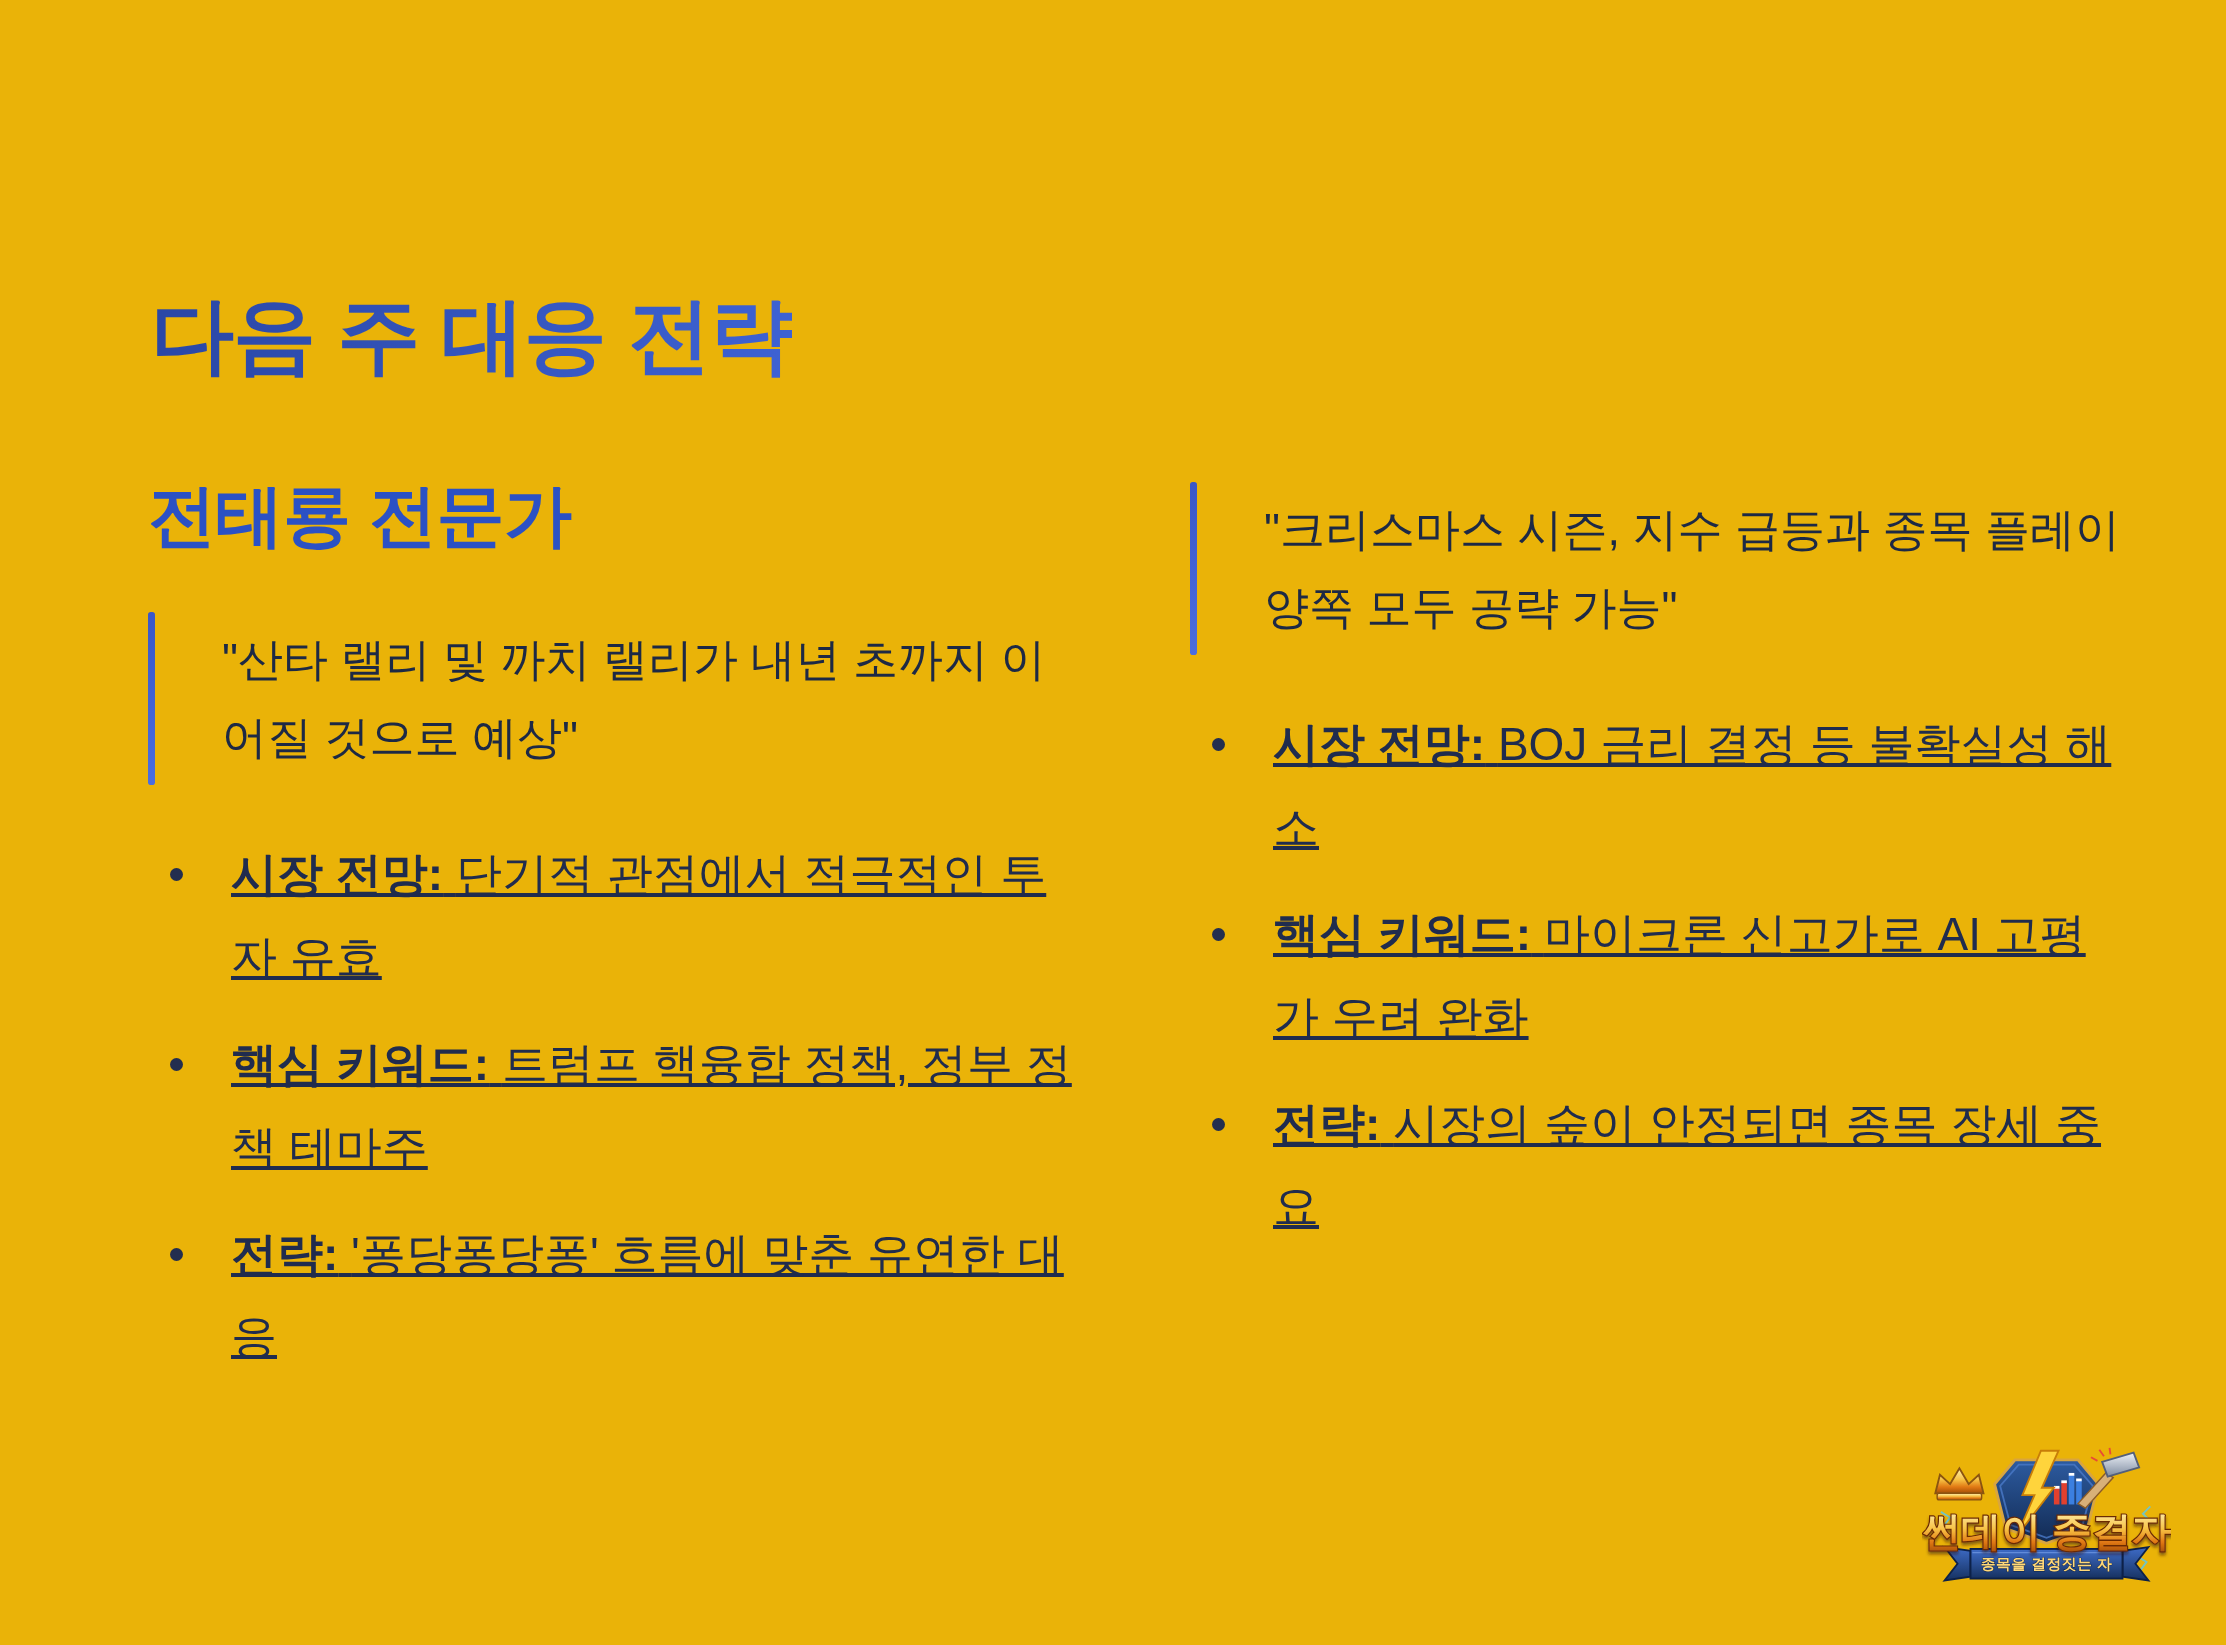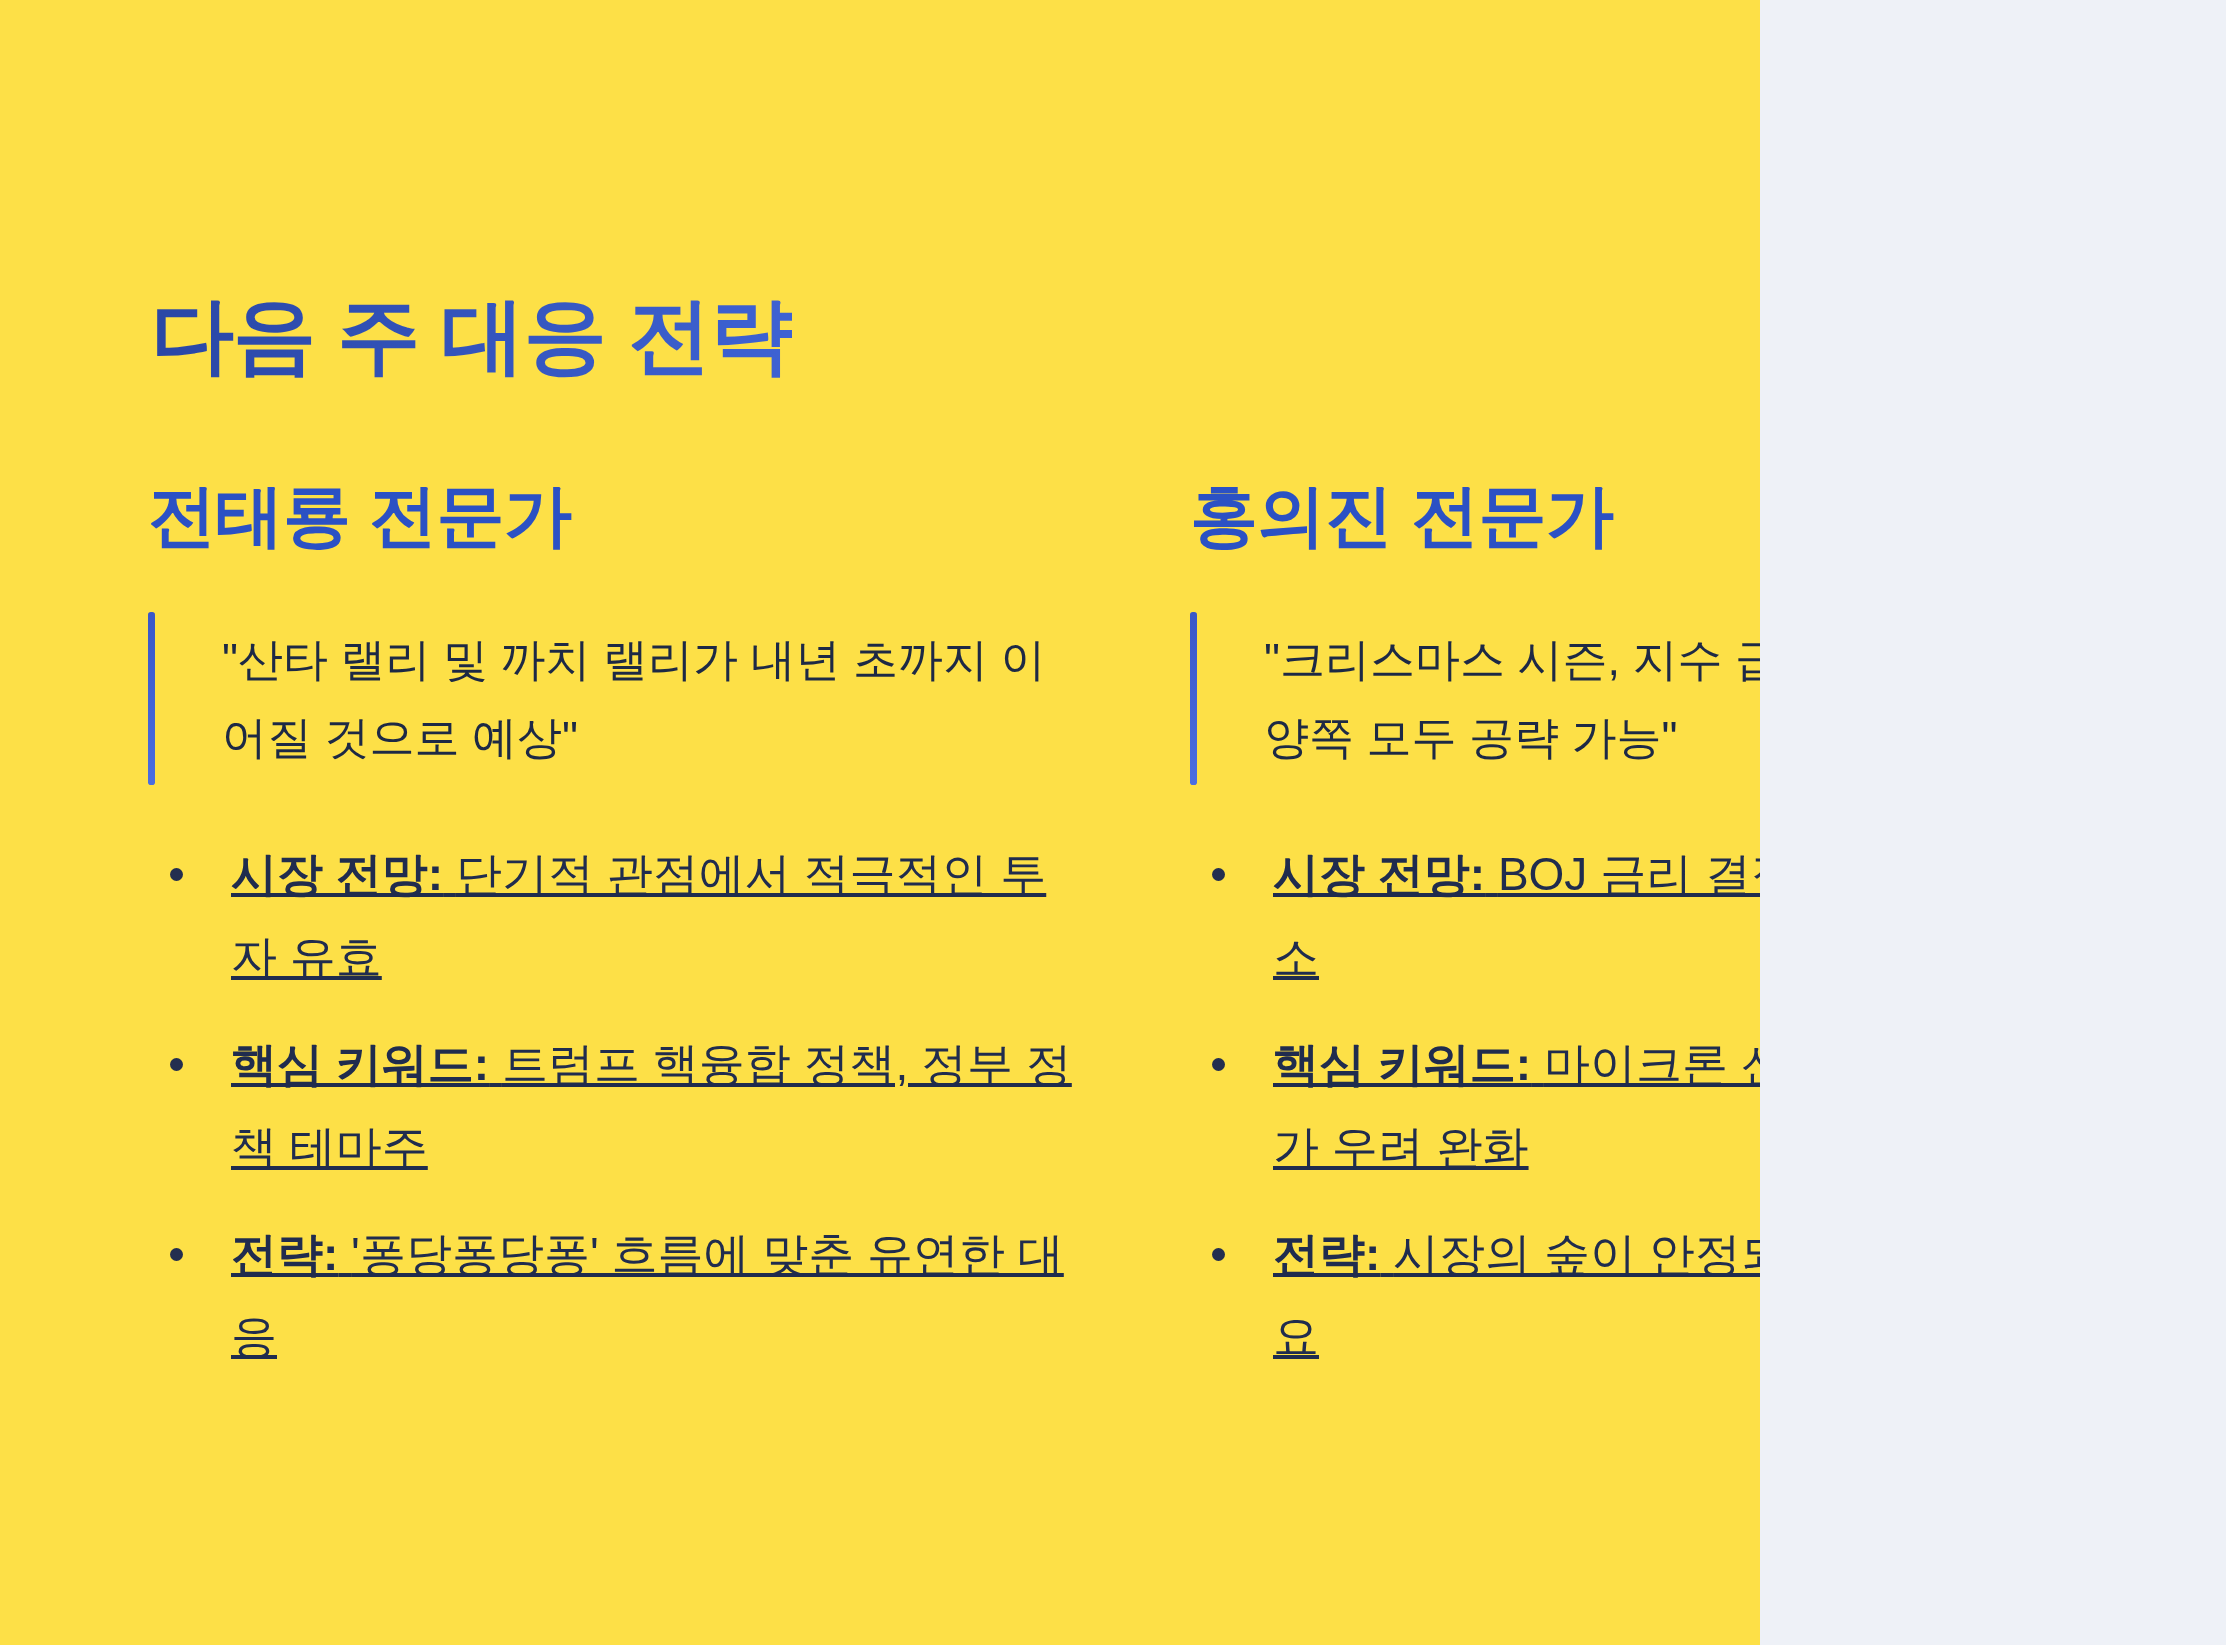--- a/index.html
+++ b/index.html
@@ -2,22 +2,22 @@
 <html style="font-size:15px"><head>
 <meta charset="utf-8">
 <style>
   html,body{margin:0;padding:0;}
   body{
     width:2226px;height:1646px;
     font-family:"Liberation Sans","DejaVu Sans",sans-serif;
     background:#eef1f7;
   }
   .slide{
-    position:relative;width:1760px;height:1646px;overflow:hidden;
-    background:#fde047;
+    position:relative;width:2226px;height:1646px;overflow:hidden;
+    background:#eab308;
   }
   .title{
     position:absolute;left:151px;top:232px;
     font-size:83px;font-weight:800;line-height:1.15;
     letter-spacing:-0.9px;
     color:#2e50b4;
     background:linear-gradient(90deg,#2a47a5 0%,#3e62d3 100%);
     -webkit-background-clip:text;background-clip:text;
     -webkit-text-fill-color:transparent;
   }
@@ -79,21 +79,20 @@
           <span>트럼프 핵융합 정책, 정부 정책 테마주</span>
         </li>
         <li>
           <span class="b">전략:</span>
           <span>'퐁당퐁당퐁' 흐름에 맞춘 유연한 대응</span>
         </li>
       </ul>
     </section>
 
     <section class="col">
-      <h2 class="expert">홍의진 전문가</h2>
       <blockquote class="quote">"크리스마스 시즌, 지수 급등과 종목 플레이 양쪽 모두 공략 가능"</blockquote>
       <ul class="points">
         <li>
           <span class="b">시장 전망:</span>
           <span>BOJ 금리 결정 등 불확실성 해소</span>
         </li>
         <li>
           <span class="b">핵심 키워드:</span>
           <span>마이크론 신고가로 AI 고평가 우려 완화</span>
         </li>

